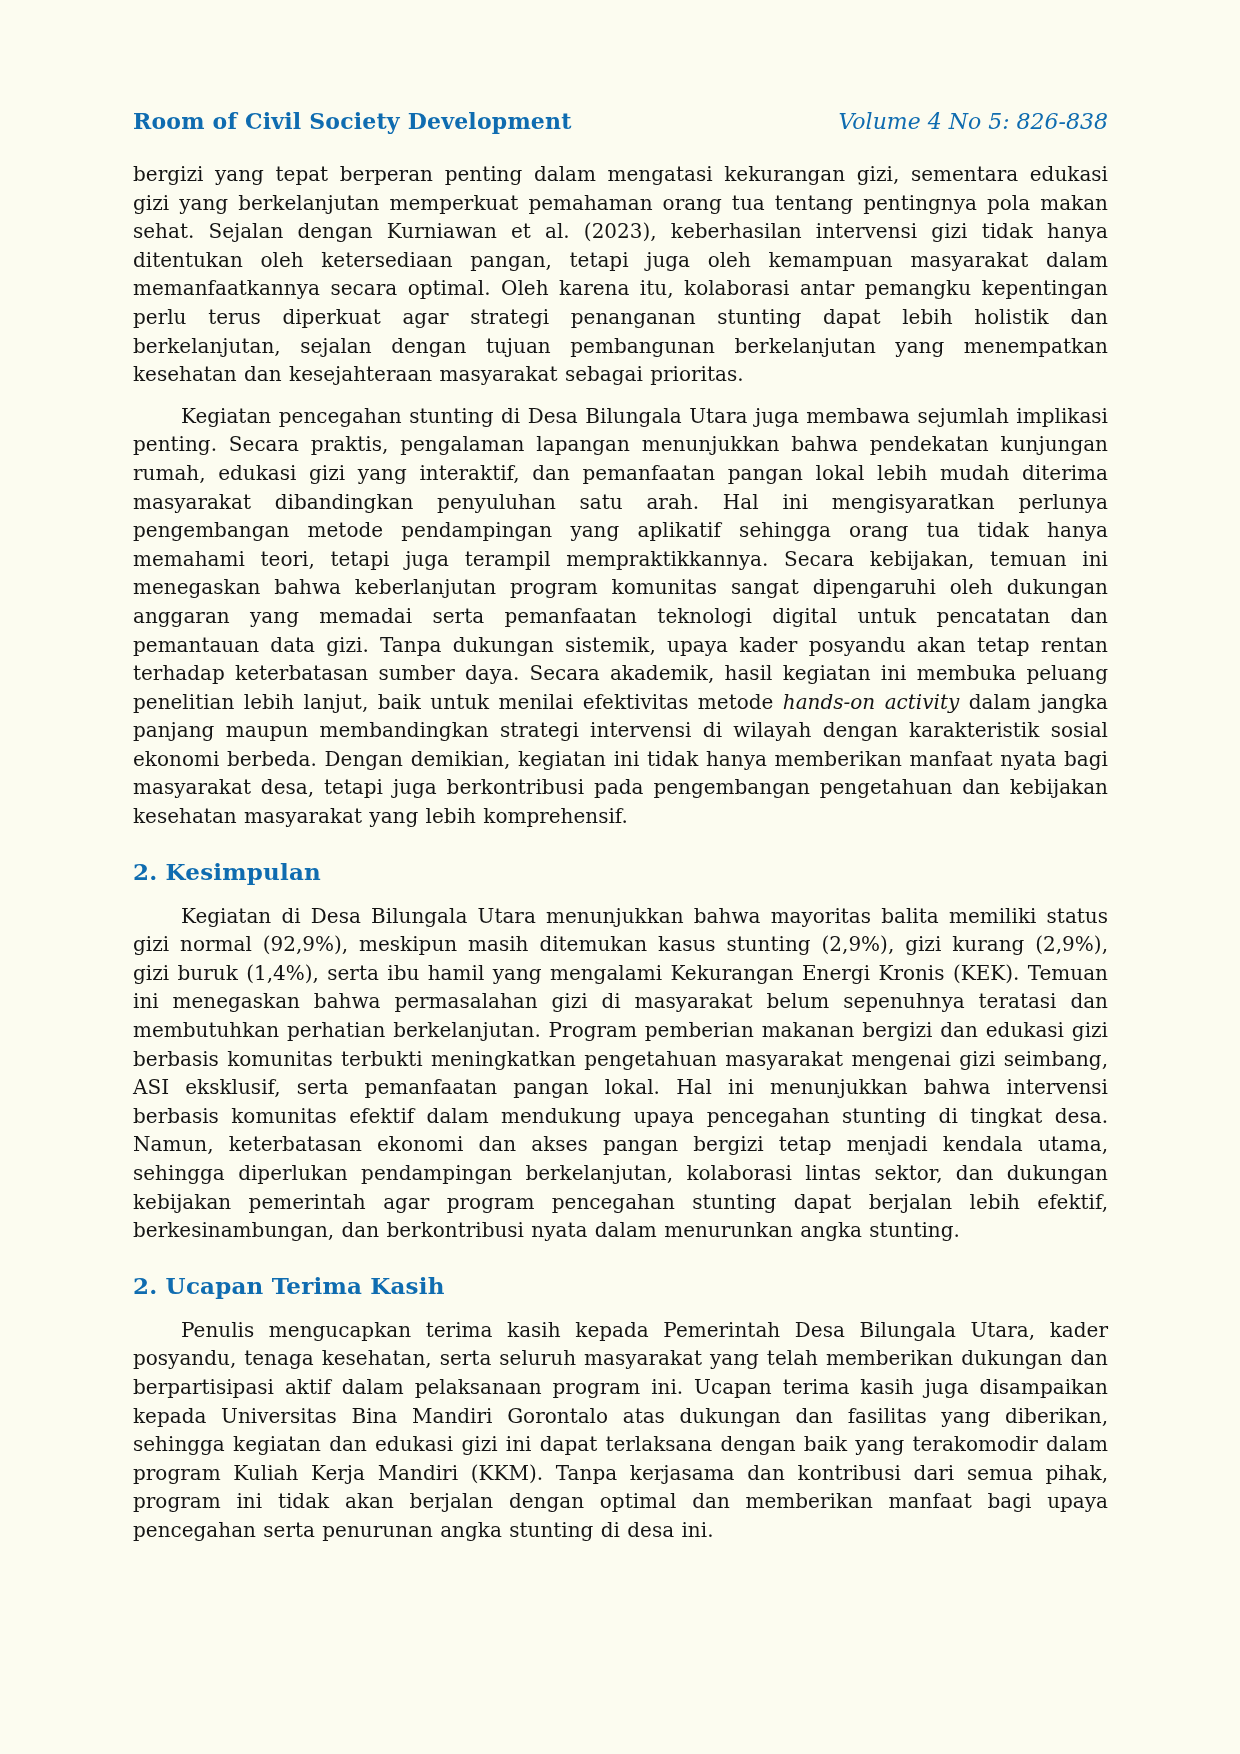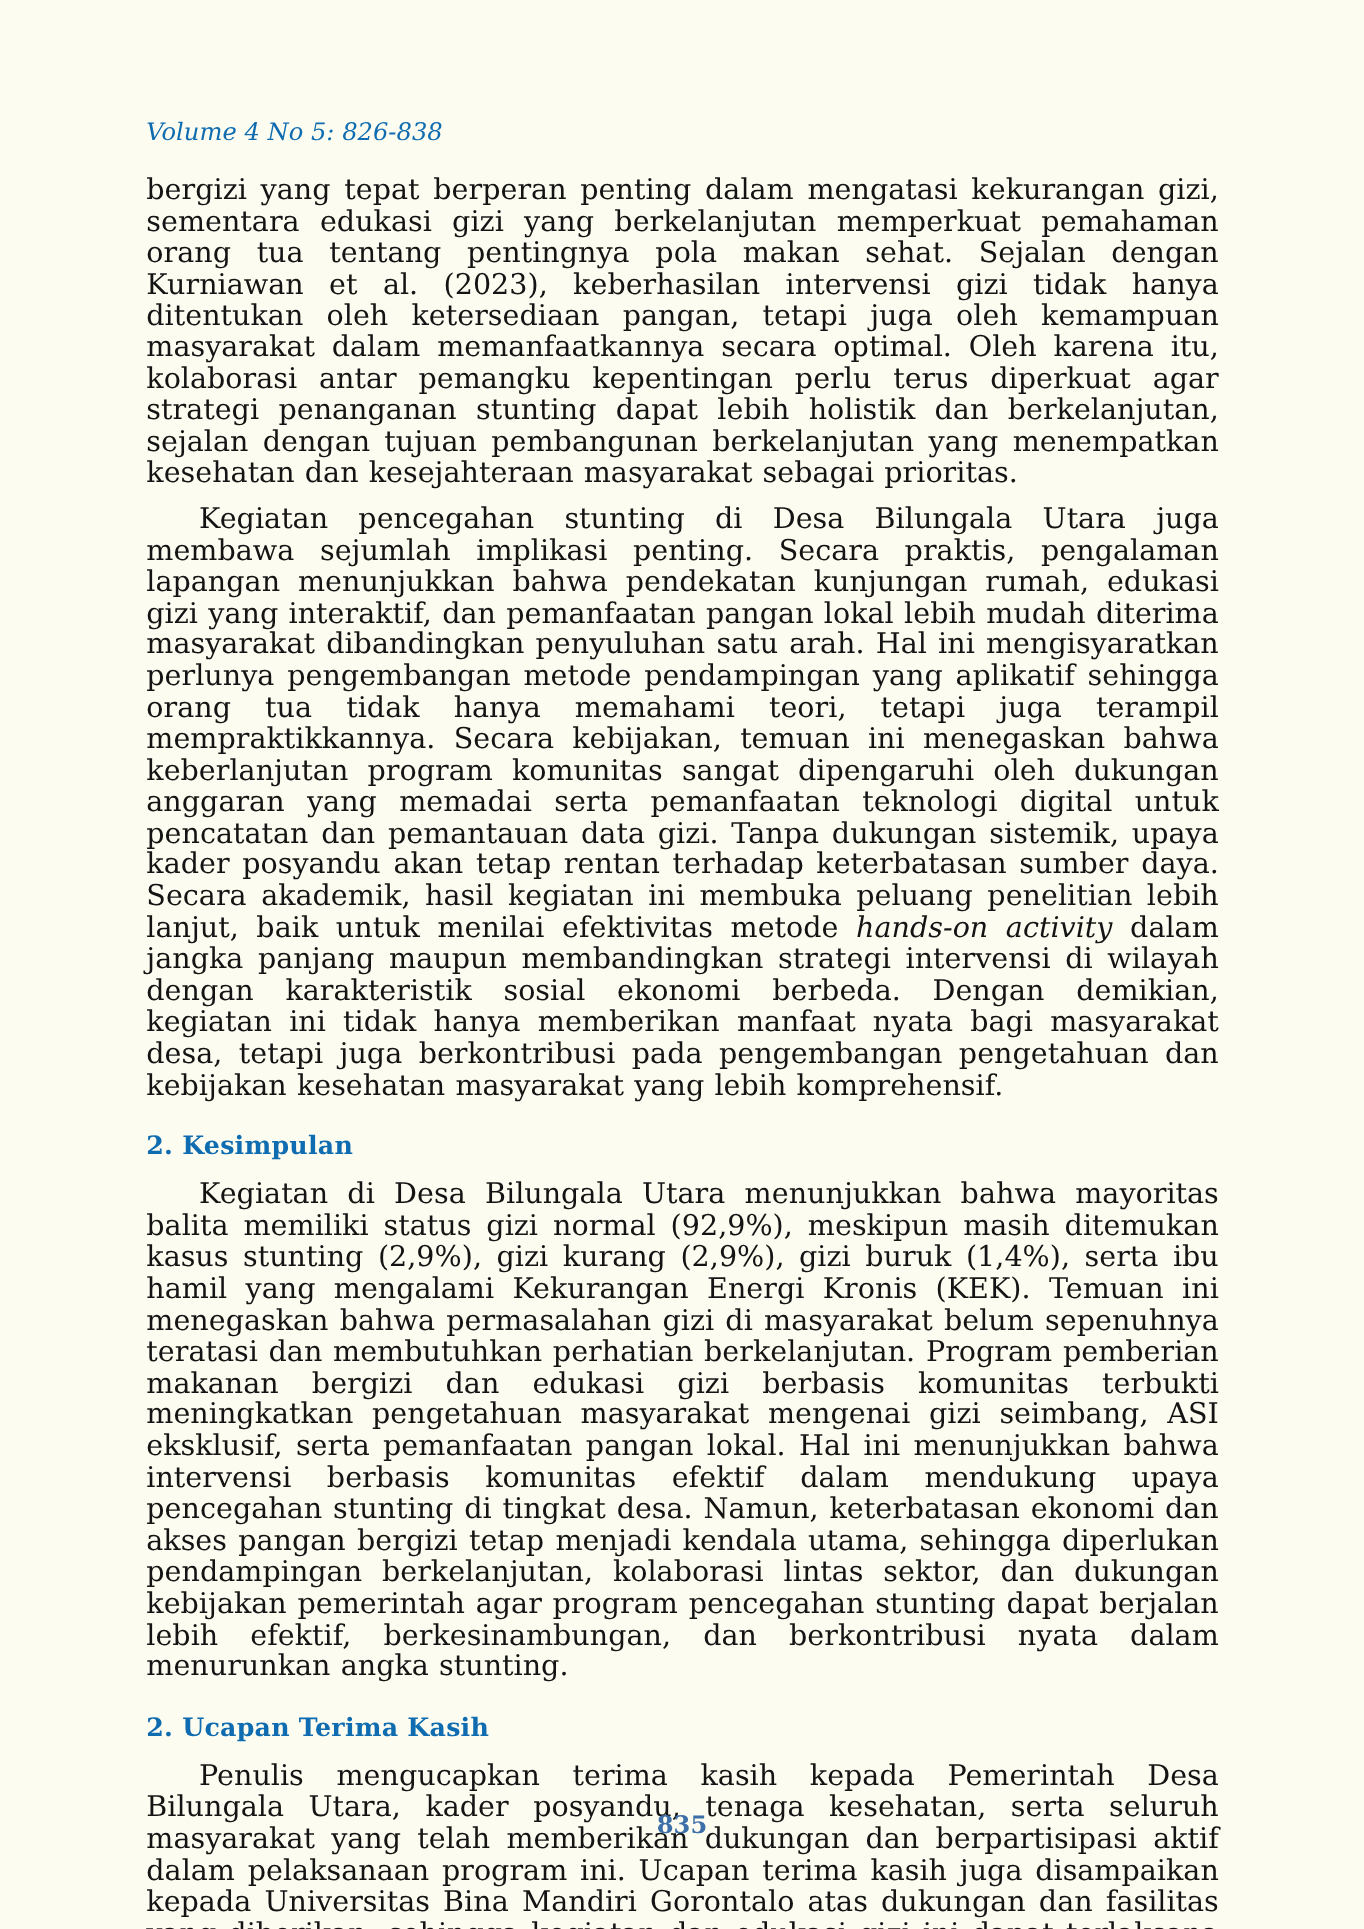--- a/index.html
+++ b/index.html
@@ -35,21 +35,21 @@
     font-style: italic;
     font-weight: 400;
     font-size: 22px;
     color: var(--accent, #0f6cb0);
   }
   .body-text {
     text-align: justify;
   }
   .para {
     margin: 0 0 13px 0;
-    font-size: 26px;
+    font-size: 20px;
     line-height: 28.6px;
     text-align: justify;
     word-spacing: 1px;
   }
   .para.indent {
     text-indent: 48px;
   }
   .para em {
     font-style: italic;
   }
@@ -72,36 +72,34 @@
     font-size: 22px;
     color: var(--pagenum-color, #3d6fa8);
   }
 </style>
 </head>
 <body>
 
 <div class="page">
 
   <header class="page-header">
+    <span class="journal">Room of Civil Society Development</span>
     <span class="volume">Volume 4 No 5: 826-838</span>
   </header>
 
   <main class="body-text">
 
     <p class="para">bergizi yang tepat berperan penting dalam mengatasi kekurangan gizi, sementara edukasi gizi yang berkelanjutan memperkuat pemahaman orang tua tentang pentingnya pola makan sehat. Sejalan dengan Kurniawan et al. (2023), keberhasilan intervensi gizi tidak hanya ditentukan oleh ketersediaan pangan, tetapi juga oleh kemampuan masyarakat dalam memanfaatkannya secara optimal. Oleh karena itu, kolaborasi antar pemangku kepentingan perlu terus diperkuat agar strategi penanganan stunting dapat lebih holistik dan berkelanjutan, sejalan dengan tujuan pembangunan berkelanjutan yang menempatkan kesehatan dan kesejahteraan masyarakat sebagai prioritas.</p>
 
     <p class="para indent"><span>Kegiatan pencegahan stunting di Desa Bilungala Utara juga membawa sejumlah implikasi penting. Secara praktis, pengalaman lapangan menunjukkan bahwa pendekatan kunjungan rumah, edukasi gizi yang interaktif, dan pemanfaatan pangan lokal lebih mudah diterima masyarakat dibandingkan penyuluhan satu arah. Hal ini mengisyaratkan perlunya pengembangan metode pendampingan yang aplikatif sehingga orang tua tidak hanya memahami teori, tetapi juga terampil mempraktikkannya. Secara kebijakan, temuan ini menegaskan bahwa keberlanjutan program komunitas sangat dipengaruhi oleh dukungan anggaran yang memadai serta pemanfaatan teknologi digital untuk pencatatan dan pemantauan data gizi. Tanpa dukungan sistemik, upaya kader posyandu akan tetap rentan terhadap keterbatasan sumber daya. Secara akademik, hasil kegiatan ini membuka peluang penelitian lebih lanjut, baik untuk menilai efektivitas metode </span><em>hands-on activity</em><span> dalam jangka panjang maupun membandingkan strategi intervensi di wilayah dengan karakteristik sosial ekonomi berbeda. Dengan demikian, kegiatan ini tidak hanya memberikan manfaat nyata bagi masyarakat desa, tetapi juga berkontribusi pada pengembangan pengetahuan dan kebijakan kesehatan masyarakat yang lebih komprehensif.</span></p>
 
     <h2 class="section-heading">2. Kesimpulan</h2>
 
     <p class="para indent">Kegiatan di Desa Bilungala Utara menunjukkan bahwa mayoritas balita memiliki status gizi normal (92,9%), meskipun masih ditemukan kasus stunting (2,9%), gizi kurang (2,9%), gizi buruk (1,4%), serta ibu hamil yang mengalami Kekurangan Energi Kronis (KEK). Temuan ini menegaskan bahwa permasalahan gizi di masyarakat belum sepenuhnya teratasi dan membutuhkan perhatian berkelanjutan. Program pemberian makanan bergizi dan edukasi gizi berbasis komunitas terbukti meningkatkan pengetahuan masyarakat mengenai gizi seimbang, ASI eksklusif, serta pemanfaatan pangan lokal. Hal ini menunjukkan bahwa intervensi berbasis komunitas efektif dalam mendukung upaya pencegahan stunting di tingkat desa. Namun, keterbatasan ekonomi dan akses pangan bergizi tetap menjadi kendala utama, sehingga diperlukan pendampingan berkelanjutan, kolaborasi lintas sektor, dan dukungan kebijakan pemerintah agar program pencegahan stunting dapat berjalan lebih efektif, berkesinambungan, dan berkontribusi nyata dalam menurunkan angka stunting.</p>
 
     <h2 class="section-heading">2. Ucapan Terima Kasih</h2>
 
     <p class="para indent">Penulis mengucapkan terima kasih kepada Pemerintah Desa Bilungala Utara, kader posyandu, tenaga kesehatan, serta seluruh masyarakat yang telah memberikan dukungan dan berpartisipasi aktif dalam pelaksanaan program ini. Ucapan terima kasih juga disampaikan kepada Universitas Bina Mandiri Gorontalo atas dukungan dan fasilitas yang diberikan, sehingga kegiatan dan edukasi gizi ini dapat terlaksana dengan baik yang terakomodir dalam program Kuliah Kerja Mandiri (KKM). Tanpa kerjasama dan kontribusi dari semua pihak, program ini tidak akan berjalan dengan optimal dan memberikan manfaat bagi upaya pencegahan serta penurunan angka stunting di desa ini.</p>
 
   </main>
 
-  <footer class="page-footer">
-    <span class="page-number">835</span>
-  </footer>
 
 </div>
 
 </body></html>

